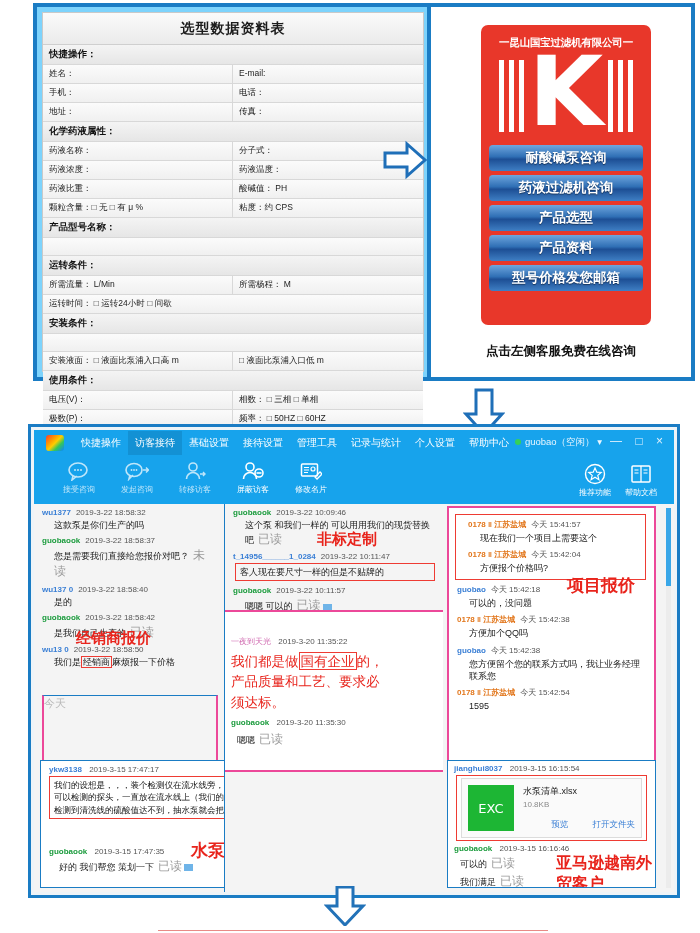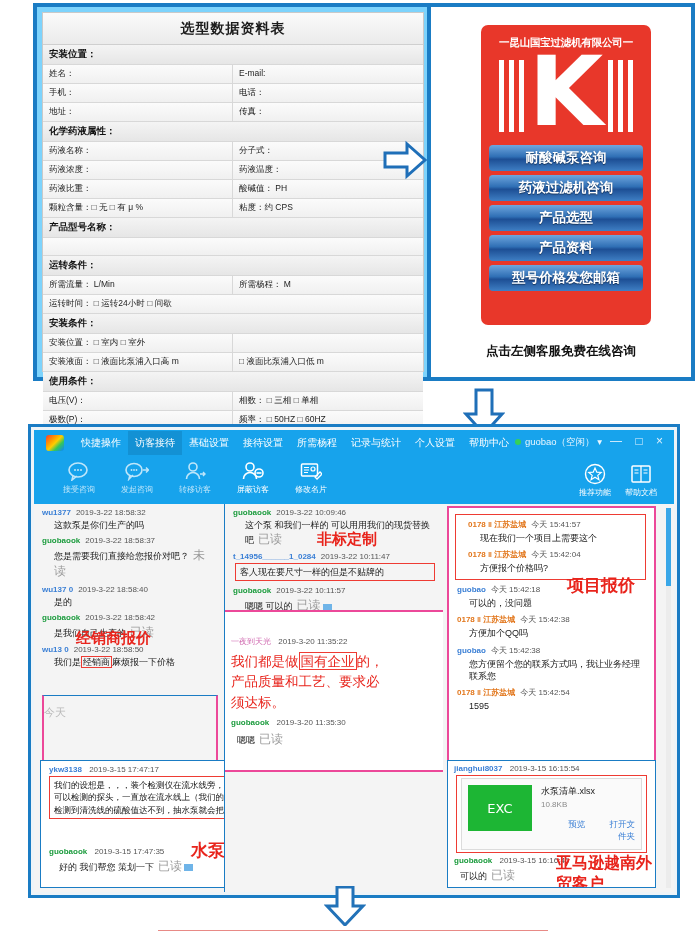--- a/index.html
+++ b/index.html
@@ -106,21 +106,21 @@
   .redinline{border:1px solid #ee3b33;padding:0 1px;}
   .anno{color:#e8241c;font-weight:bold;font-family:"DejaVu Serif","Liberation Serif",serif;}
 
   .bigred{color:#e8241c;font-size:13.5px;line-height:1.5;
       font-family:"DejaVu Serif","Liberation Serif",serif;}
 
   .sep-today{font-size:11px;color:#b9b9b9;padding:4px 10px;}
 
   
   .filecard{border:1px solid #dcdcdc;background:#fafafa;padding:6px;display:flex;}
-  .xlsicon{width:64px;height:46px;background:#1db634;color:#fff;
+  .xlsicon{width:46px;height:46px;background:#1db634;color:#fff;
       font-size:13px;display:flex;align-items:center;justify-content:center;
       font-family:"DejaVu Sans",sans-serif;flex:none;}
   .fmeta{padding-left:9px;font-size:9px;color:#333;flex:1;}
   .fname{font-size:9px;color:#222;}
   .fsize{font-size:8px;color:#8a8a8a;margin-top:2px;}
   .facts{margin-top:10px;text-align:right;font-size:8.5px;color:#3a7fd5;}
   .facts span{margin-left:22px;}
 
   #scroll-c{position:absolute;right:3px;top:4px;bottom:4px;width:5px;
       background:#ececec;}
@@ -133,21 +133,21 @@
       background:#e88a86;}
 </style>
 </head>
 <body>
 
 <div id="form-panel">
   <div id="form-inner">
     <div class="form-title">选型数据资料表</div>
     <div id="form-rows">
         <div class="frow">
-          <div class="fsec">安装位置：</div>
+          <div class="fsec">快捷操作：</div>
         </div>
         <div class="frow">
           <div class="fcell">姓名：</div>
           <div class="fcell">E-mail:</div>
         </div>
         <div class="frow">
           <div class="fcell">手机：</div>
           <div class="fcell">电话：</div>
         </div>
         <div class="frow">
@@ -186,21 +186,20 @@
           <div class="fcell">所需流量：            L/Min</div>
           <div class="fcell">所需杨程：        M</div>
         </div>
         <div class="frow">
           <div class="fcell full">运转时间： □ 运转24小时          □ 间歇</div>
         </div>
         <div class="frow">
           <div class="fsec">安装条件：</div>
         </div>
         <div class="frow">
-          <div class="fcell">安装位置：     □ 室内             □ 室外</div>
           <div class="fcell"></div>
         </div>
         <div class="frow">
           <div class="fcell">安装液面： □ 液面比泵浦入口高   m</div>
           <div class="fcell">□ 液面比泵浦入口低   m</div>
         </div>
         <div class="frow">
           <div class="fsec">使用条件：</div>
         </div>
         <div class="frow">
@@ -257,21 +256,21 @@
 <div id="chat-window">
  <div id="chat-inner">
 
   <div id="menubar">
     <div id="applogo"></div>
     <div id="menu-items" style="display:flex">
           <div class="menuitem">快捷操作</div>
           <div class="menuitem active">访客接待</div>
           <div class="menuitem">基础设置</div>
           <div class="menuitem">接待设置</div>
-          <div class="menuitem">所需杨程</div>
+          <div class="menuitem">管理工具</div>
           <div class="menuitem">记录与统计</div>
           <div class="menuitem">个人设置</div>
           <div class="menuitem">帮助中心</div>
         </div>
     <div id="acct">
       <span class="dot-green"></span><span>guobao（空闲）</span> <span>▾</span>
     </div>
     <div id="wctrls">— □ ×</div>
   </div>
 
@@ -377,21 +376,21 @@
             <div class="msg">
               <div class="mhead"><span class="nm-green">guobaook</span><span class="mtime">2019-3-22 18:58:42</span></div>
               <div class="mbody"><span>是我们自己生产的</span><span class="read">已读</span></div>
             </div>
             <div class="msg">
               <div class="mhead"><span class="nm-blue">wu13          0</span><span class="mtime">2019-3-22 18:58:50</span></div>
               <div class="mbody"><span>我们是</span><span class="redinline">经销商</span><span>麻烦报一下价格</span></div>
             </div>
           </div>
       <div class="anno" style="position:absolute;left:42px;top:125px;font-size:15px">经销商报价</div>
-      <div class="sep-today" style="position:absolute;left:0;top:197px">今天</div>
+      <div class="sep-today" style="position:absolute;left:0;top:188px">今天</div>
       <div class="panelbox" style="left:8px;top:191px;right:6px;bottom:72px;border-top:1px solid #1a7cc4;background:transparent"></div>
 
       <div style="position:absolute;left:6px;right:-160px;bottom:4px;width:316px;background:#fff;border:1px solid #1a7cc4;height:128px;box-sizing:border-box;overflow:hidden">
         <div class="mhead" style="padding:4px 0 2px 8px">
           <span class="nm-blue">ykw3138</span>
           <span class="mtime">2019-3-15 17:47:17</span>
         </div>
         <div class="redbox" style="margin:0 8px">
           <div style="font-size:8.5px;line-height:1.45;color:#111">我们的设想是，，，装个检测仪在流水线旁，，有个类似针的或者其他什么可以检测的探头，一直放在流水线上（我们的清洗线是已稀释的硫酸），当检测到清洗线的硫酸值达不到，抽水泵就会把浓硫酸抽进来</div>
         </div>

